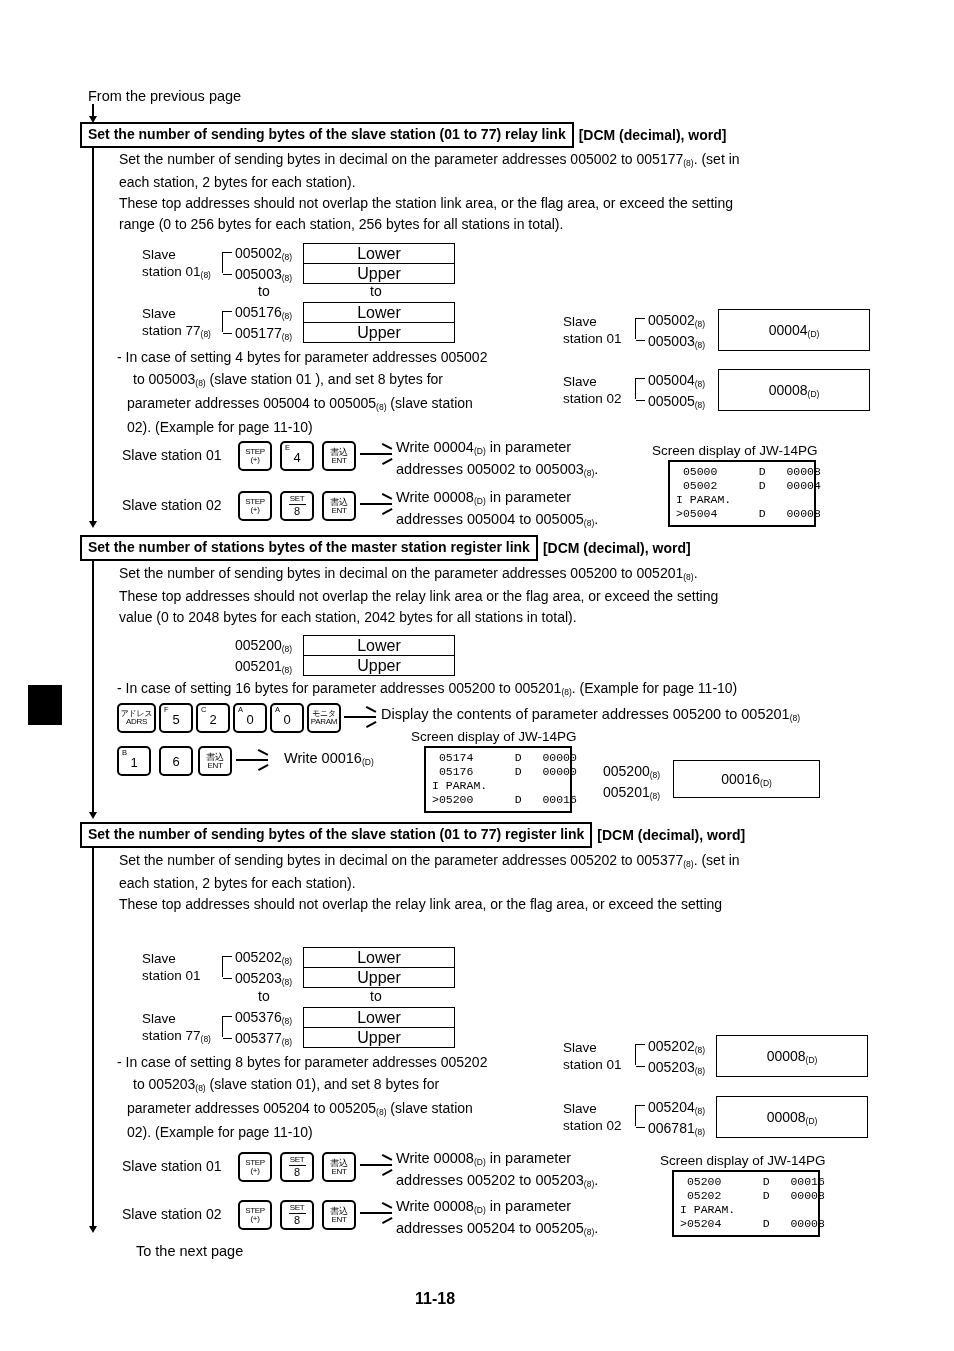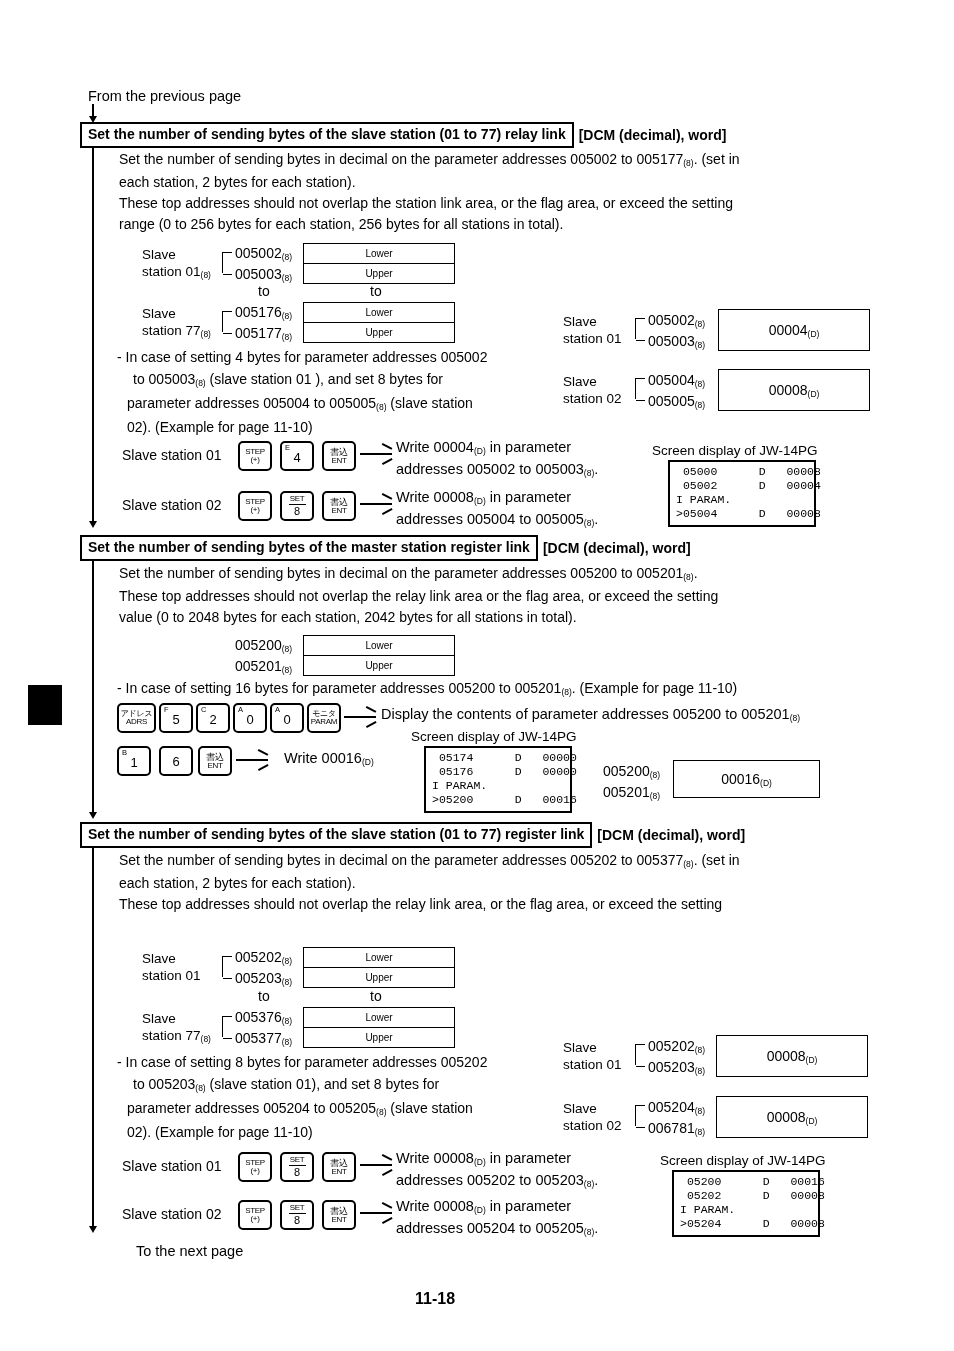--- a/index.html
+++ b/index.html
@@ -42,21 +42,21 @@
   .sec-head .tail{
     display:flex;align-items:center;padding-left:5px;
   }
 
   
   .body-txt{position:absolute;font-size:14px;line-height:21px;}
 
   
   .lu-table{position:absolute;border:1.5px solid #000;width:150px;}
   .lu-table .cell{
-    height:19px;line-height:19px;text-align:center;font-size:10px;
+    height:19px;line-height:19px;text-align:center;font-size:16px;
     border-bottom:1.5px solid #000;
   }
   .lu-table .cell:last-child{border-bottom:none;}
 
   
   .val-box{
     position:absolute;border:1.5px solid #000;
     display:flex;align-items:center;justify-content:center;
     font-size:14px;
   }
@@ -245,21 +245,21 @@
     <div>addresses 005004 to 005005<span class="sub">(8)</span>.</div>
   </div>
 
   <div class="scr-cap" style="left:652px;top:443px;">Screen display of JW-14PG</div>
   <div class="scr" style="left:668px;top:460px;width:132px;"> 05000      D   00008
  05002      D   00004
 I PARAM.
 &gt;05004      D   00008</div>
 
   <div class="sec-head" style="left:80px;top:535px;">
-    <div class="boxed">Set the number of sending bytes of the master station register link</div>
+    <div class="boxed">Set the number of stations bytes of the master station register link</div>
     <div class="tail">[DCM (decimal), word]</div>
   </div>
 
   <div class="vline" style="left:92px;top:559px;height:258px;"></div>
   <div class="arrowdown" style="left:88.5px;top:812px;"></div>
 
   <div class="body-txt" style="left:119px;top:563px;width:740px;">
     <div>Set the number of sending bytes in decimal on the parameter addresses 005200 to 005201<span class="sub">(8)</span>.</div>
     <div>These top addresses should not overlap the relay link area or the flag area, or exceed the setting</div>
     <div>value (0 to 2048 bytes for each station, 2042 bytes for all stations in total).</div>

